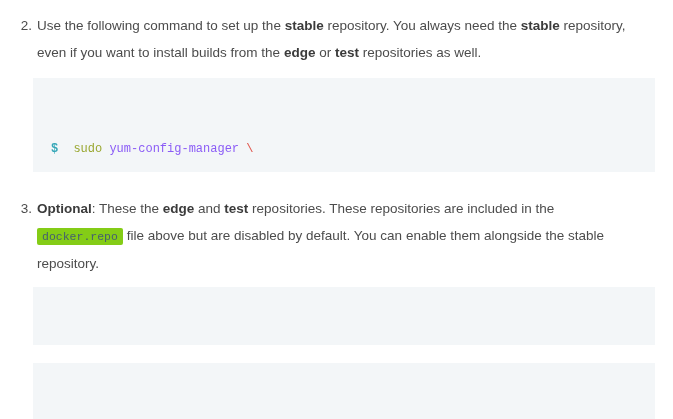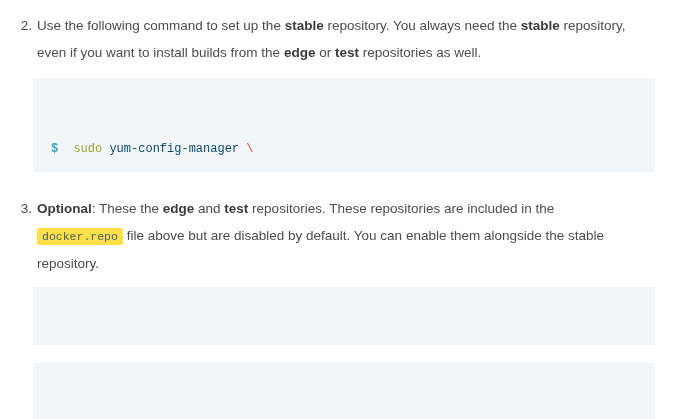--- a/index.html
+++ b/index.html
@@ -48,21 +48,21 @@
   }
   .li-body b, .li-body strong {
     font-weight: bold;
     color: #3b3b3b;
   }
 
   
   .inline-code {
     font-family: "Liberation Mono", "DejaVu Sans Mono", monospace;
     font-size: 11.5px;
-    background: #fde047;
+    background: #84cc16;
     color: #46606e;
     padding: 2px 5px 2px 5px;
     border-radius: 2px;
     white-space: nowrap;
   }
 
   
   .codeblock {
     position: absolute;
     left: 33px;
@@ -80,21 +80,21 @@
     white-space: pre;
   }
   .code-lines.single {
     padding-top: 21px;
   }
   .code-line { white-space: pre; }
 
   
   .tok-prompt  { color: #35a7b8; font-weight: bold; }
   .tok-cmd     { color: #9aa832; margin-left: 8px; }
-  .tok-word    { color: #0c4a6e; }
+  .tok-word    { color: #8b5cf6; }
   .tok-cont    { color: #e0544a; }
 </style>
 </head>
 <body>
 
 <div class="doc">
 
   <div class="li" style="top:12px;">
     <div class="li-marker">2.</div>
     <div class="li-body"><span>Use the following command to set up the </span><b>stable</b><span> repository. You always need the </span><b>stable</b><span> repository, even if you want to install builds from the </span><b>edge</b><span> or </span><b>test</b><span> repositories as well.</span></div>

